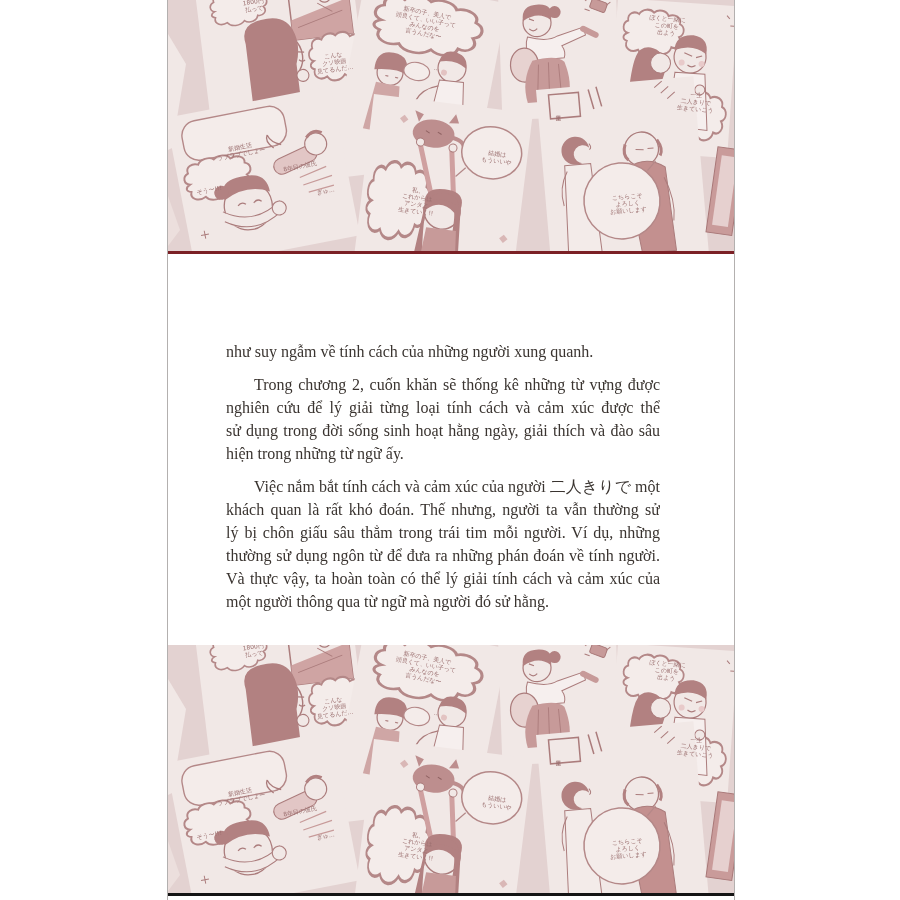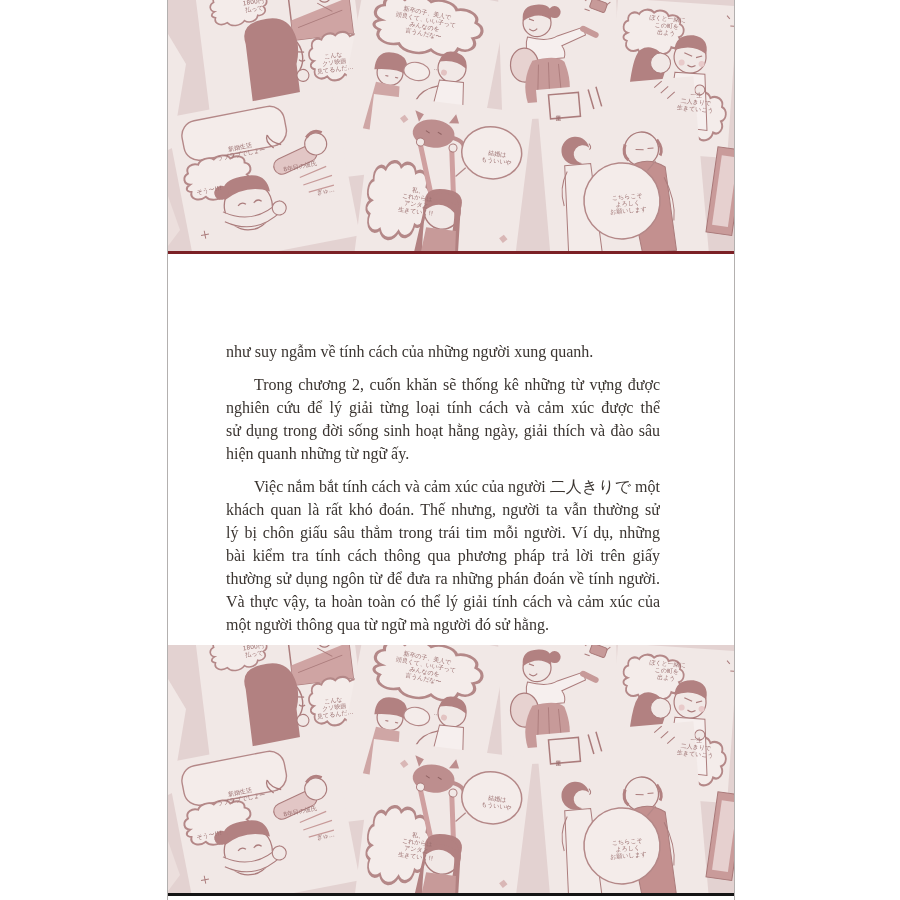--- a/index.html
+++ b/index.html
@@ -237,27 +237,26 @@
 
     <div class="midsection">
       <div class="textblock" id="textblock">
           <div class="para">
             <div class="tline">như suy ngẫm về tính cách của những người xung quanh.</div>
           </div>
           <div class="para">
             <div class="tline just ind">Trong chương 2, cuốn khăn sẽ thống kê những từ vựng được</div>
             <div class="tline just">nghiên cứu để lý giải từng loại tính cách và cảm xúc được thể</div>
             <div class="tline just">sử dụng trong đời sống sinh hoạt hằng ngày, giải thích và đào sâu</div>
-            <div class="tline">hiện quanh những từ ngữ ấy.</div>
+            <div class="tline">hiện trong những từ ngữ ấy.</div>
           </div>
           <div class="para">
             <div class="tline just ind">Việc nắm bắt tính cách và cảm xúc của người 二人きりで một cách</div>
             <div class="tline just">khách quan là rất khó đoán. Thế nhưng, người ta vẫn thường sử</div>
             <div class="tline just">lý bị chôn giấu sâu thẳm trong trái tim mỗi người. Ví dụ, những</div>
-            <div class="tline just">bài kiểm tra tính cách thông qua phương pháp trả lời trên giấy</div>
             <div class="tline just">thường sử dụng ngôn từ để đưa ra những phán đoán về tính người.</div>
             <div class="tline just">Và thực vậy, ta hoàn toàn có thể lý giải tính cách và cảm xúc của</div>
             <div class="tline">một người thông qua từ ngữ mà người đó sử hằng.</div>
           </div>
         </div>
     </div>
 
     <div class="band band-bottom">
       <div id="collage-clone-slot">
           <div class="collage">

